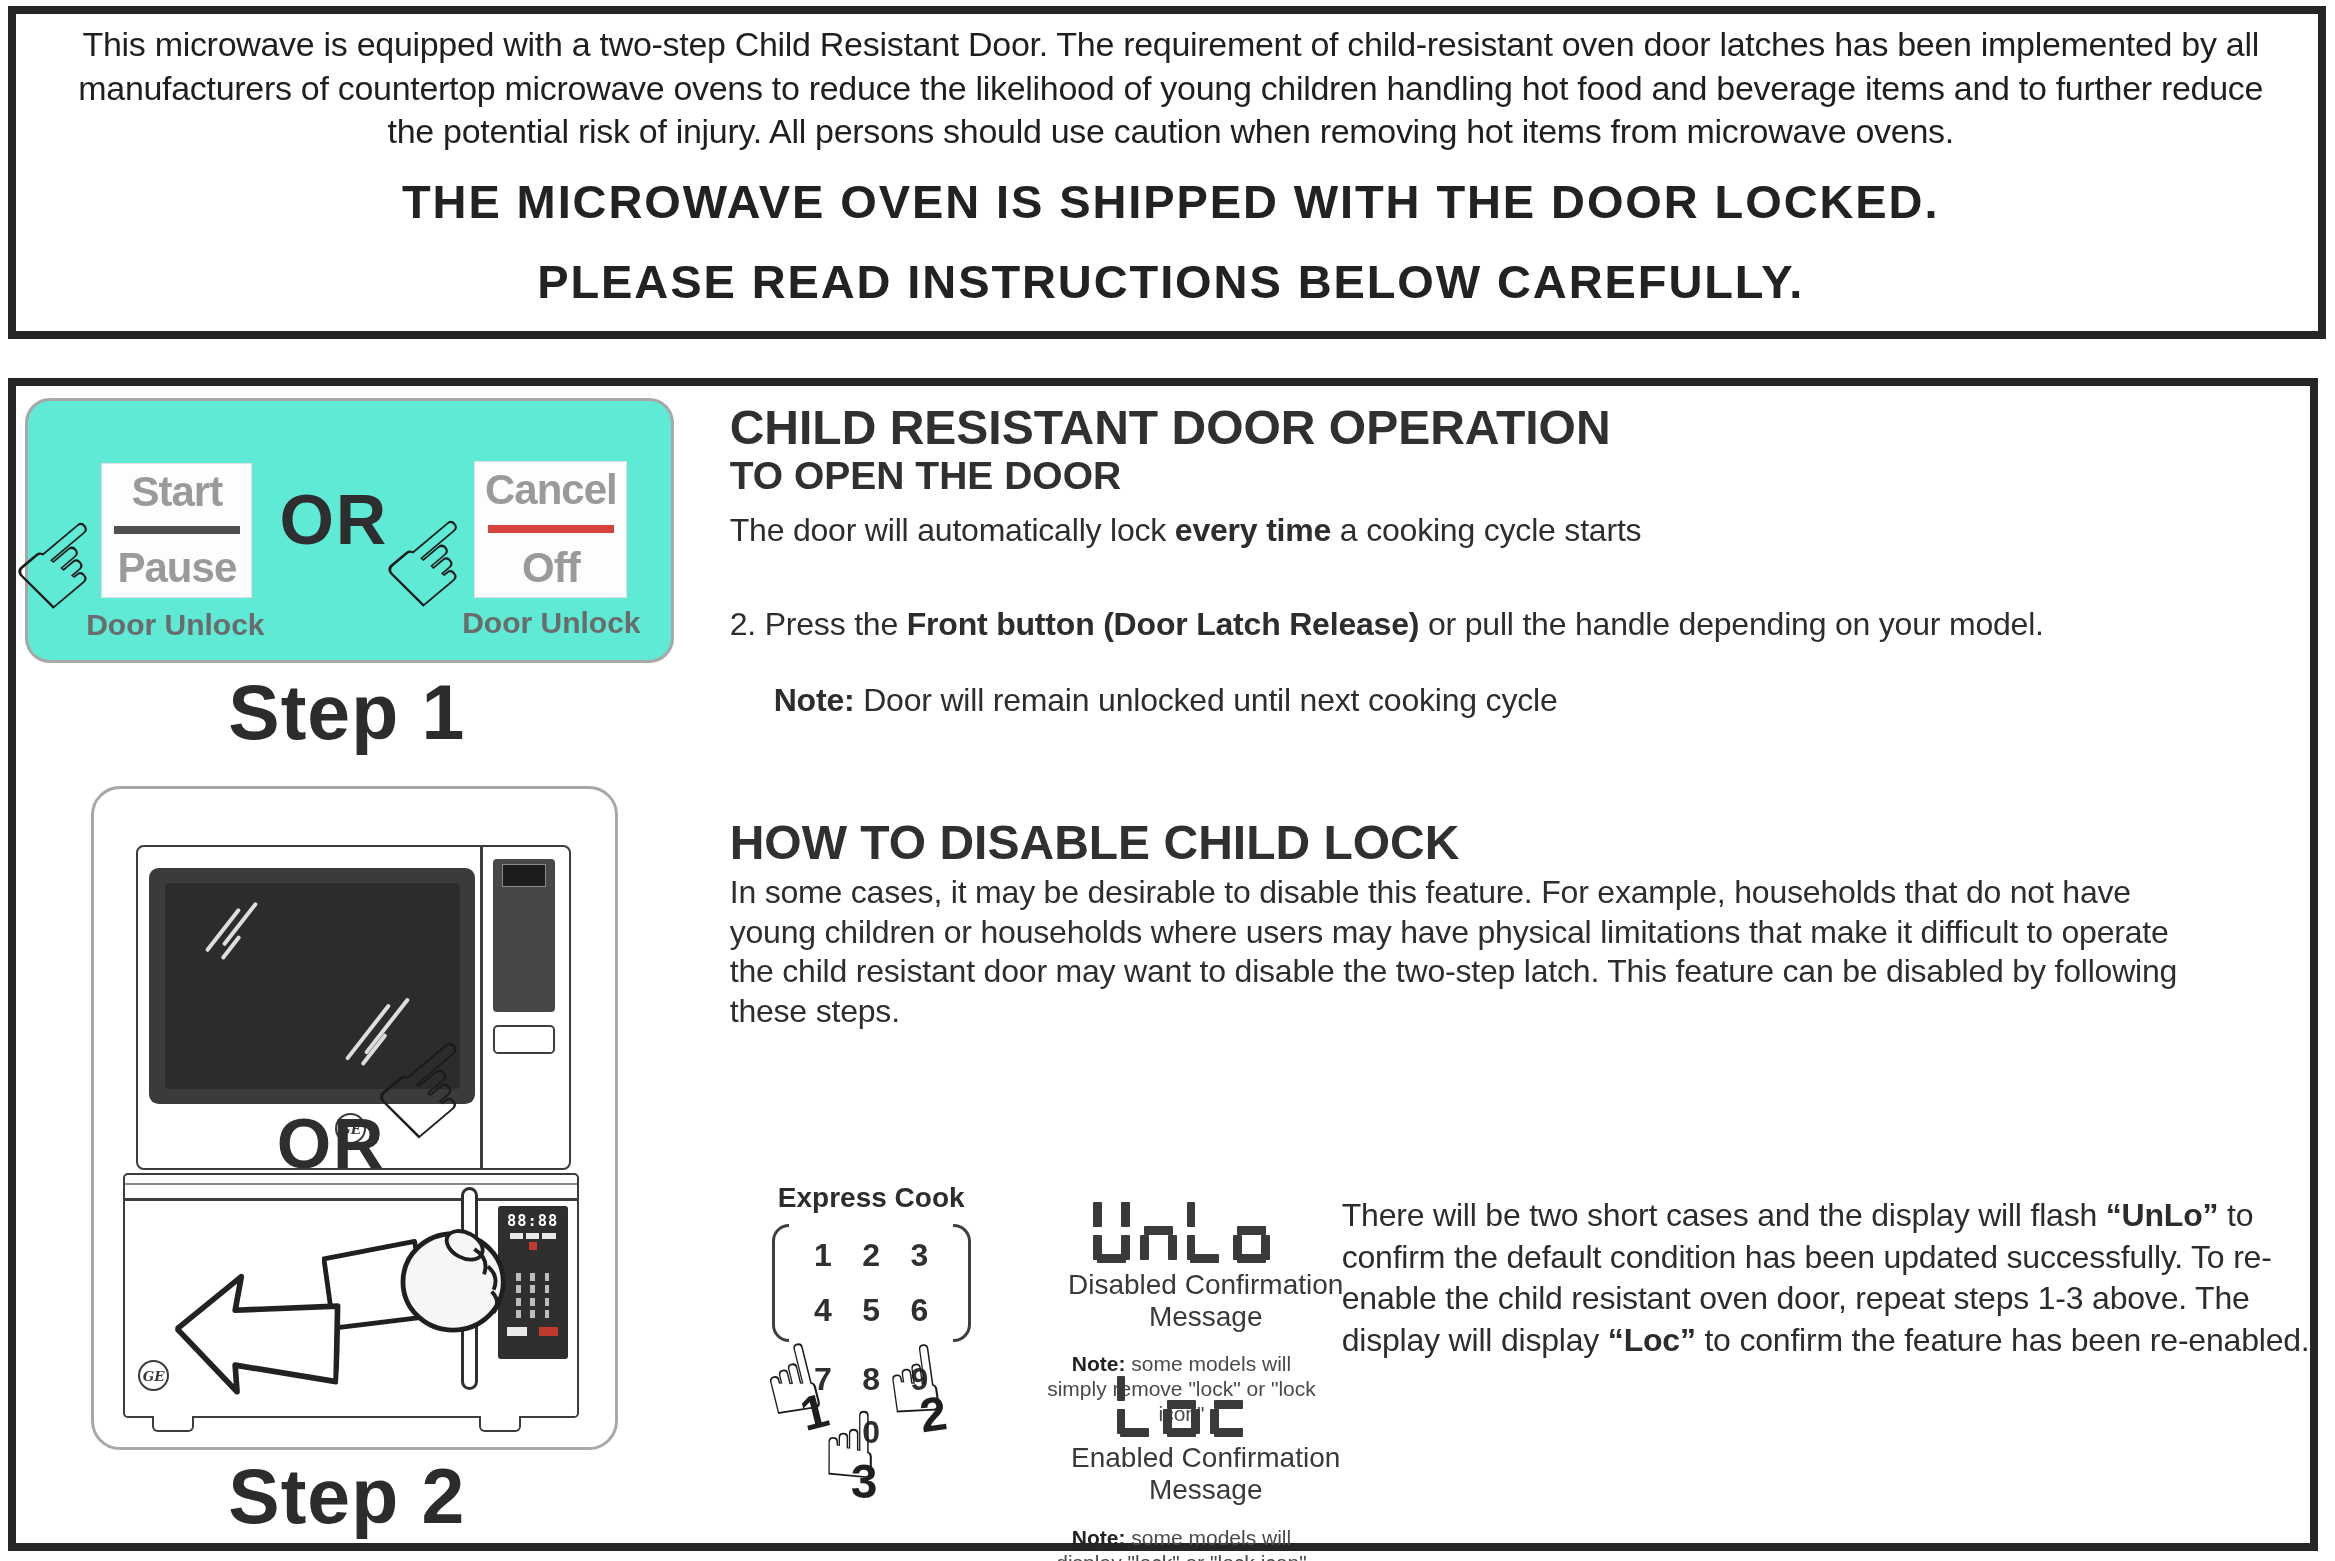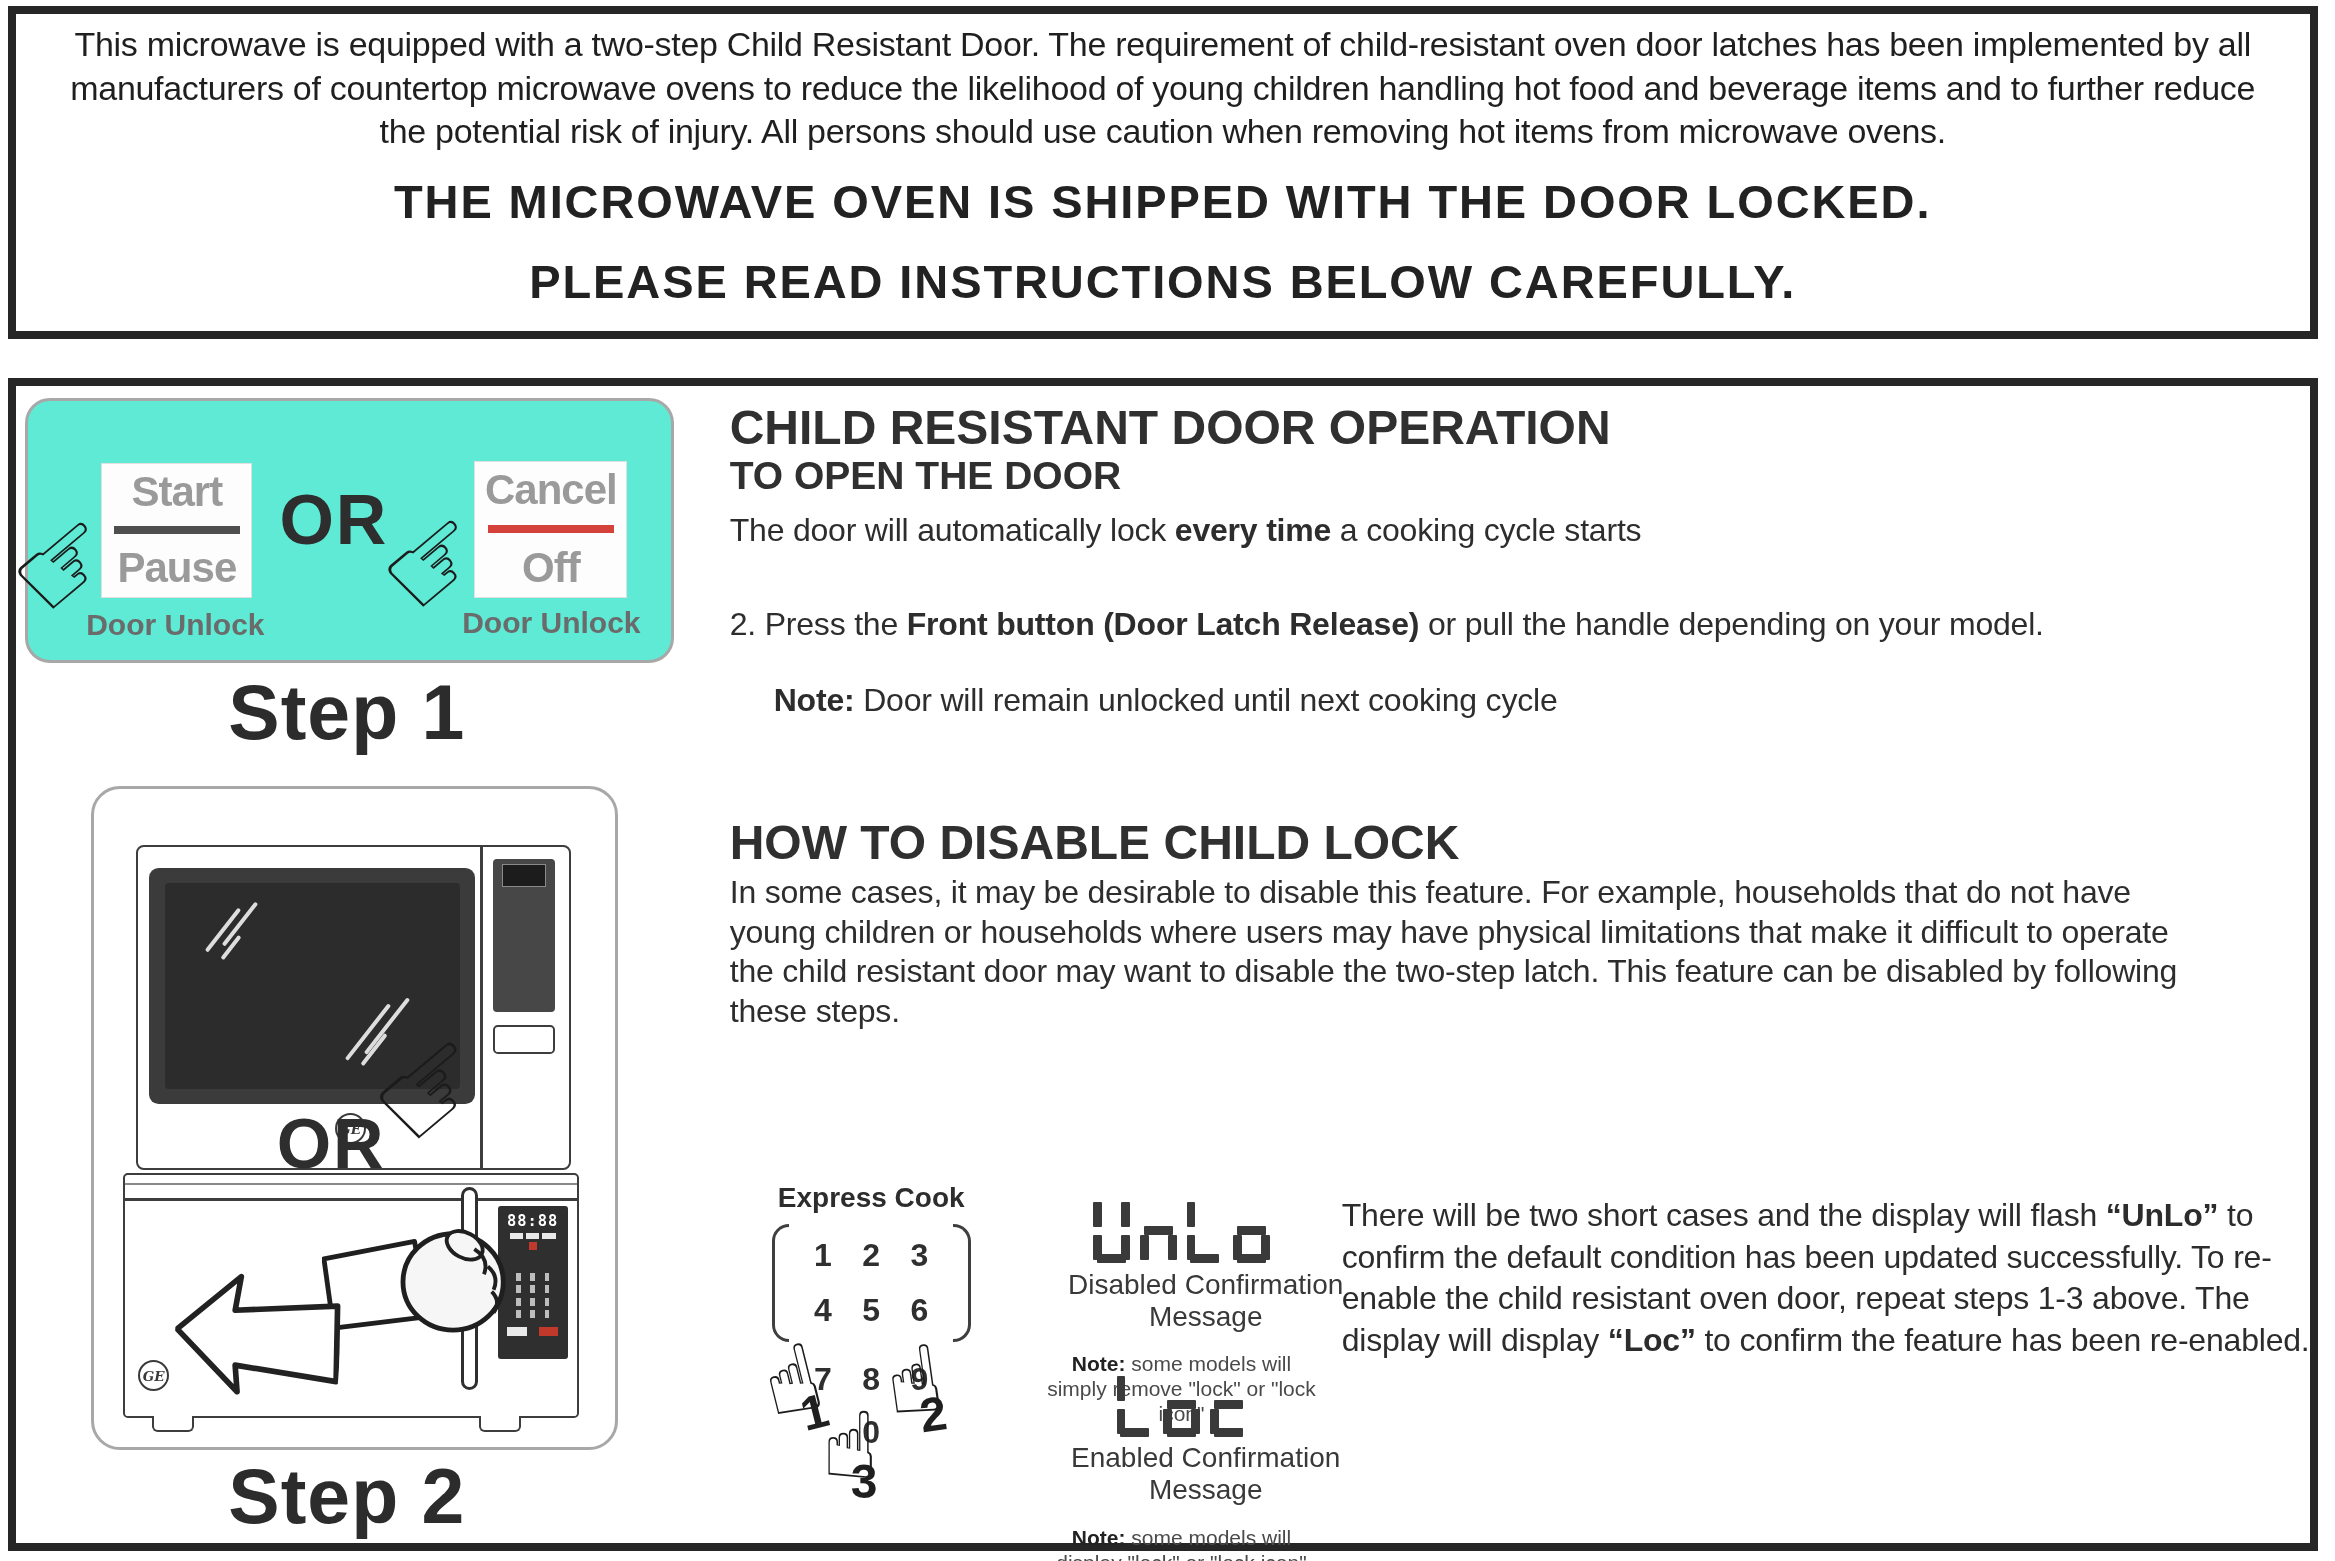--- a/index.html
+++ b/index.html
@@ -1,20 +1,20 @@
 <!DOCTYPE html>
 <html><head>
 <meta charset="utf-8">
 <style>
   html,body{margin:0;padding:0;background:#fff;}
   .page{position:relative;width:2336px;height:1561px;background:#fff;
         font-family:"Liberation Sans",sans-serif;color:#2a2a2a;overflow:hidden;}
 
   
-  .top-box{position:absolute;left:7.7px;top:5.8px;width:2294px;height:317px;border:8.7px solid #262626;}
+  .top-box{position:absolute;left:7.7px;top:5.8px;width:2294px;height:317px;border:8.7px solid #262626;padding-left:8px;}
   .intro{margin:9.7px auto 0;width:2192px;text-align:center;font-size:34px;line-height:1.27;
          color:#1f1f1f;letter-spacing:-0.3px;}
   .warn{margin-top:25px;text-align:center;font-size:47px;font-weight:bold;letter-spacing:1.9px;color:#222;}
   .warn2{margin-top:21px;}
 
   
   .main-box{position:absolute;left:7.7px;top:378px;width:2294px;height:1157px;border:8.7px solid #262626;}
 
   
   .step1-box{position:absolute;left:9.7px;top:11.6px;width:643px;height:259px;border:3.9px solid #a8a8a8;

